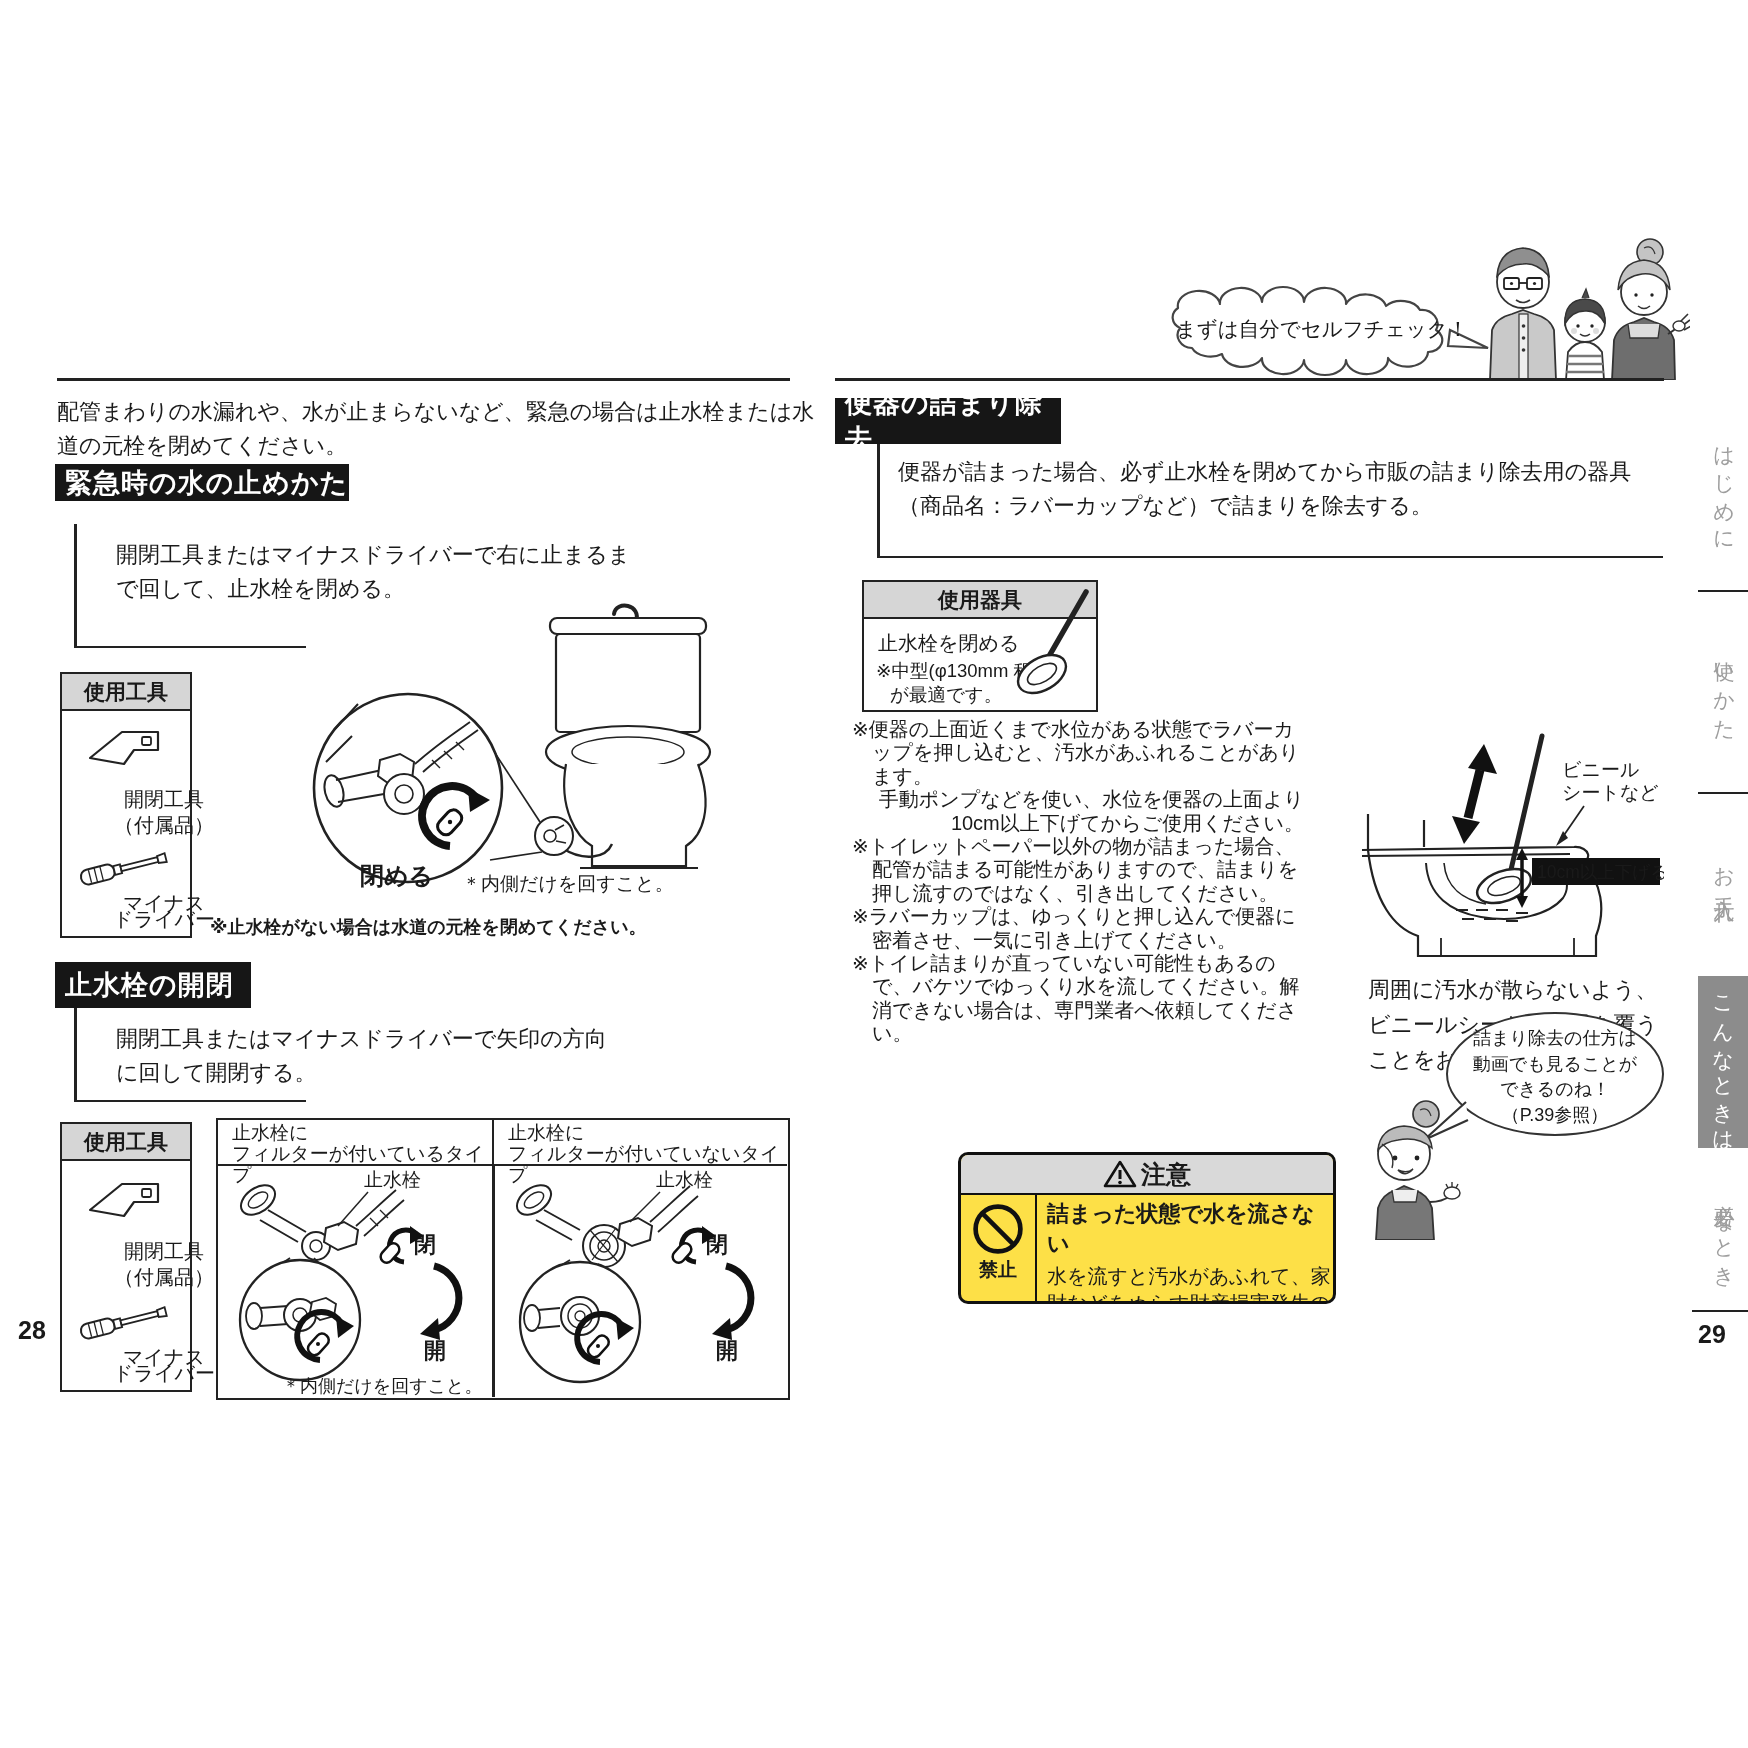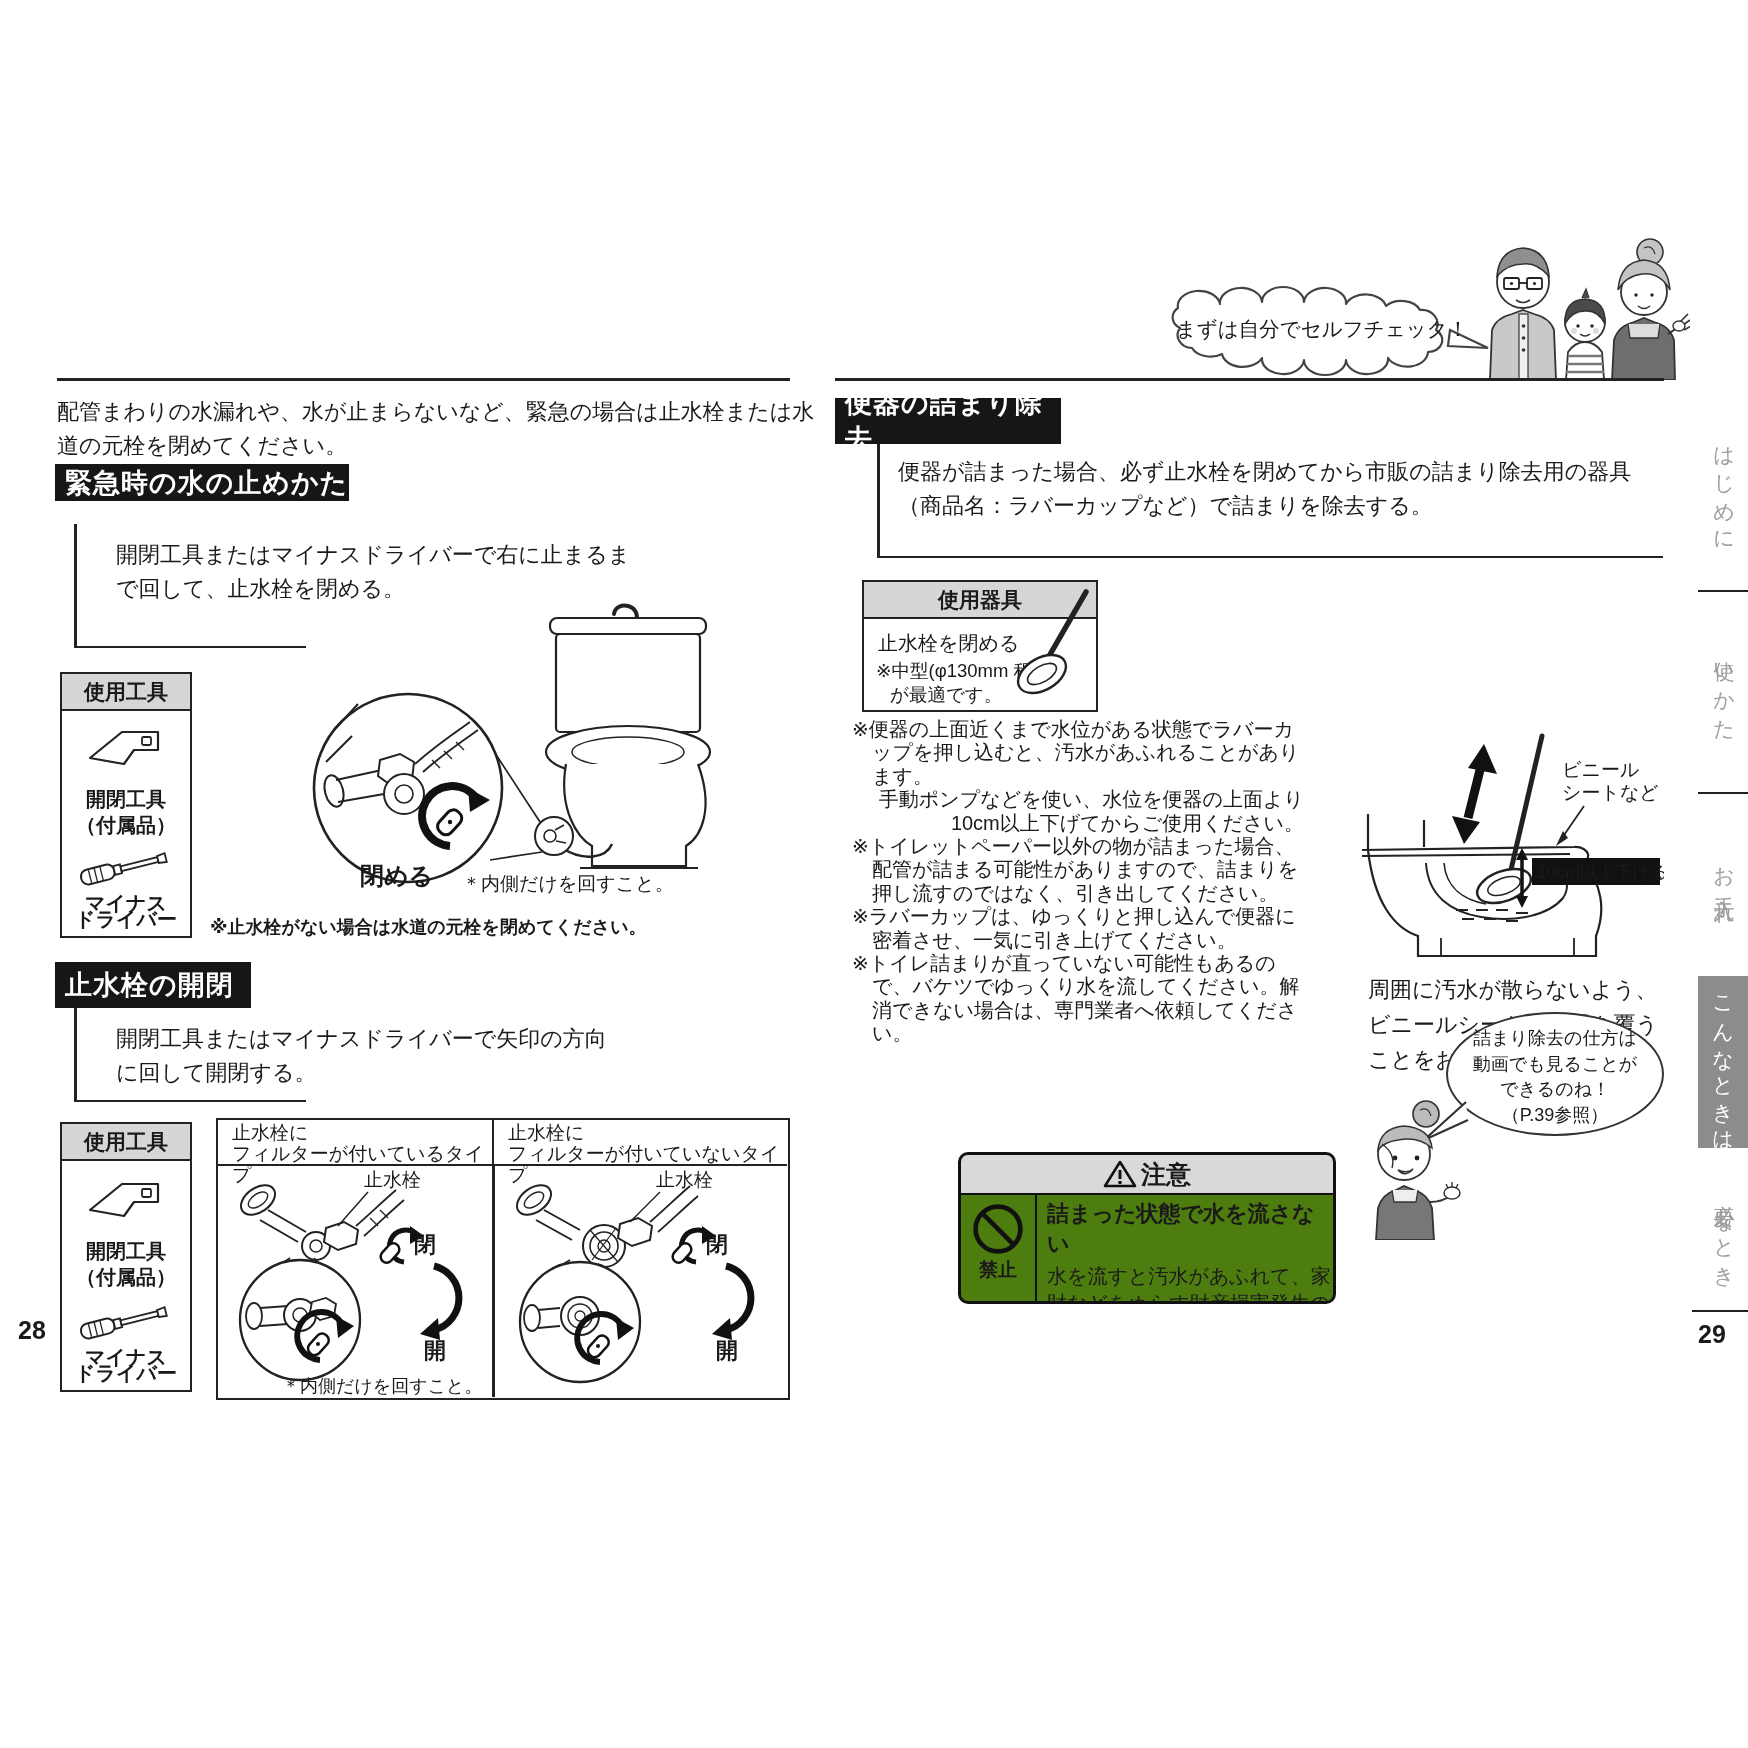--- a/index.html
+++ b/index.html
@@ -8,21 +8,21 @@
   .abs{position:absolute;}
   .hr2{position:absolute;height:3px;background:#222;}
   .hr1{position:absolute;height:2px;background:#222;}
   .vl{position:absolute;width:2.5px;background:#222;}
   .blackhead{position:absolute;background:#161616;color:#fff;font-size:27px;font-weight:600;
     letter-spacing:1px;padding-left:10px;display:flex;align-items:center;}
   .body-t{position:absolute;font-size:22px;line-height:34px;font-weight:500;}
   .toolbox{position:absolute;border:2.5px solid #222;background:#fff;}
   .toolbox .tb-head{background:#d6d6d6;border-bottom:2.5px solid #222;text-align:center;
     font-size:21px;font-weight:600;height:35px;line-height:35px;}
-  .tb-label{position:absolute;width:100%;text-align:center;font-size:20px;line-height:26px;font-weight:700;}
+  .tb-label{position:absolute;width:100%;text-align:center;font-size:20px;line-height:26px;font-weight:400;margin-left:38px;}
   .vtab{position:absolute;left:1700px;width:48px;writing-mode:vertical-rl;text-orientation:upright;
     color:#9e9e9e;font-size:21px;letter-spacing:4px;line-height:48px;text-align:left;}
   .vtab.active{left:1698px;width:50px;background:#8c8c8c;color:#fff;display:flex;
     align-items:center;justify-content:center;letter-spacing:3px;}
   .note-item{font-size:20px;line-height:23.4px;font-weight:500;padding-left:20px;text-indent:-20px;}
   .note-item.cont{text-indent:0;text-align:right;}
   svg{display:block;}
   svg text{font-family:inherit;fill:#1a1a1a;}
   .pageno{position:absolute;font-size:25px;font-weight:700;}
 </style>
@@ -340,21 +340,21 @@
     <circle cx="43" cy="58" r="2.4" fill="#222"></circle>
       <circle cx="65" cy="58" r="2.4" fill="#222"></circle>
     <path d="M46,70 Q53,78 61,69 Q55,74 46,70 Z" fill="#fff" stroke="#333" stroke-width="1.5"></path>
     <path d="M24,140 L26,108 Q30,94 44,90 L52,86 L62,90 Q76,94 80,108 L82,140 Z" fill="#777" stroke="#333" stroke-width="1.8"></path>
     <path d="M40,90 L42,102 L64,102 L66,90" fill="#eee" stroke="#333" stroke-width="1.3"></path>
     <path d="M78,102 Q90,102 98,96" fill="none" stroke="#333" stroke-width="2"></path>
     <ellipse cx="100" cy="93" rx="8" ry="6" fill="#fff" stroke="#333" stroke-width="1.5"></ellipse>
     <path d="M96,88 L94,84 M100,87 L100,82 M104,88 L106,84" stroke="#333" stroke-width="1.4"></path>
   </svg>
 
-  <div class="abs" style="left:958px;top:1152px;width:378px;height:152px;border:3px solid #111;border-radius:10px;box-sizing:border-box;background:#4d7c0f;overflow:hidden">
+  <div class="abs" style="left:958px;top:1152px;width:378px;height:152px;border:3px solid #111;border-radius:10px;box-sizing:border-box;background:#fde047;overflow:hidden">
     <div style="height:38px;background:#d9d9d9;border-bottom:2.5px solid #111;display:flex;align-items:center;justify-content:center;gap:4px">
       <svg width="34" height="30" viewBox="0 0 34 30">
         <path d="M17,3 L32,27 L2,27 Z" fill="none" stroke="#111" stroke-width="2.6" stroke-linejoin="round"></path>
         <line x1="17" y1="11" x2="17" y2="20" stroke="#111" stroke-width="3"></line>
         <circle cx="17" cy="23.5" r="1.8" fill="#111"></circle>
       </svg>
       <span style="font-size:25px;font-weight:700">注意</span>
     </div>
     <div style="position:absolute;left:0;top:38px;width:74px;bottom:0;border-right:2.5px solid #111;text-align:center">
       <svg width="56" height="56" viewBox="0 0 60 60" style="margin:8px auto 0">

